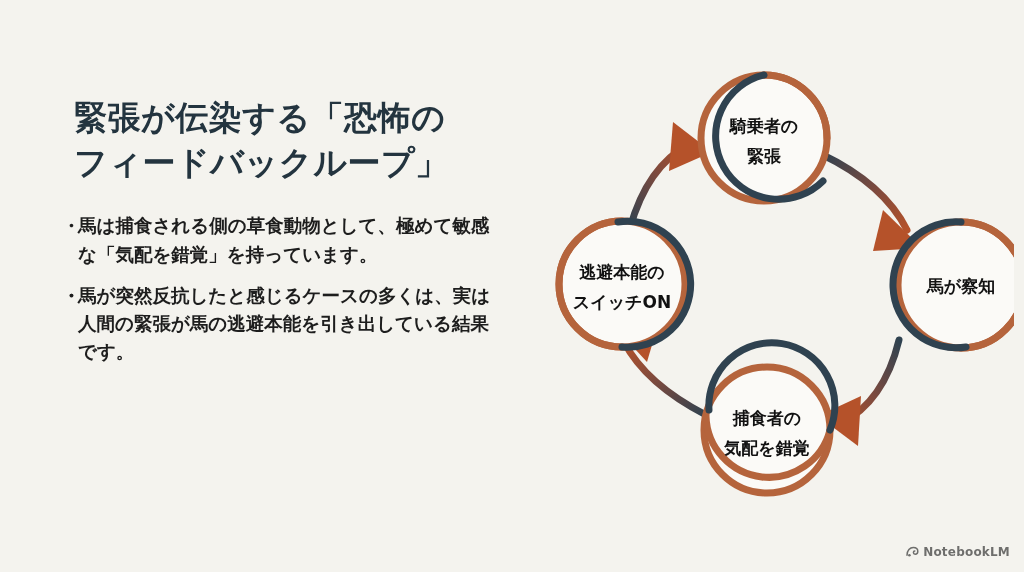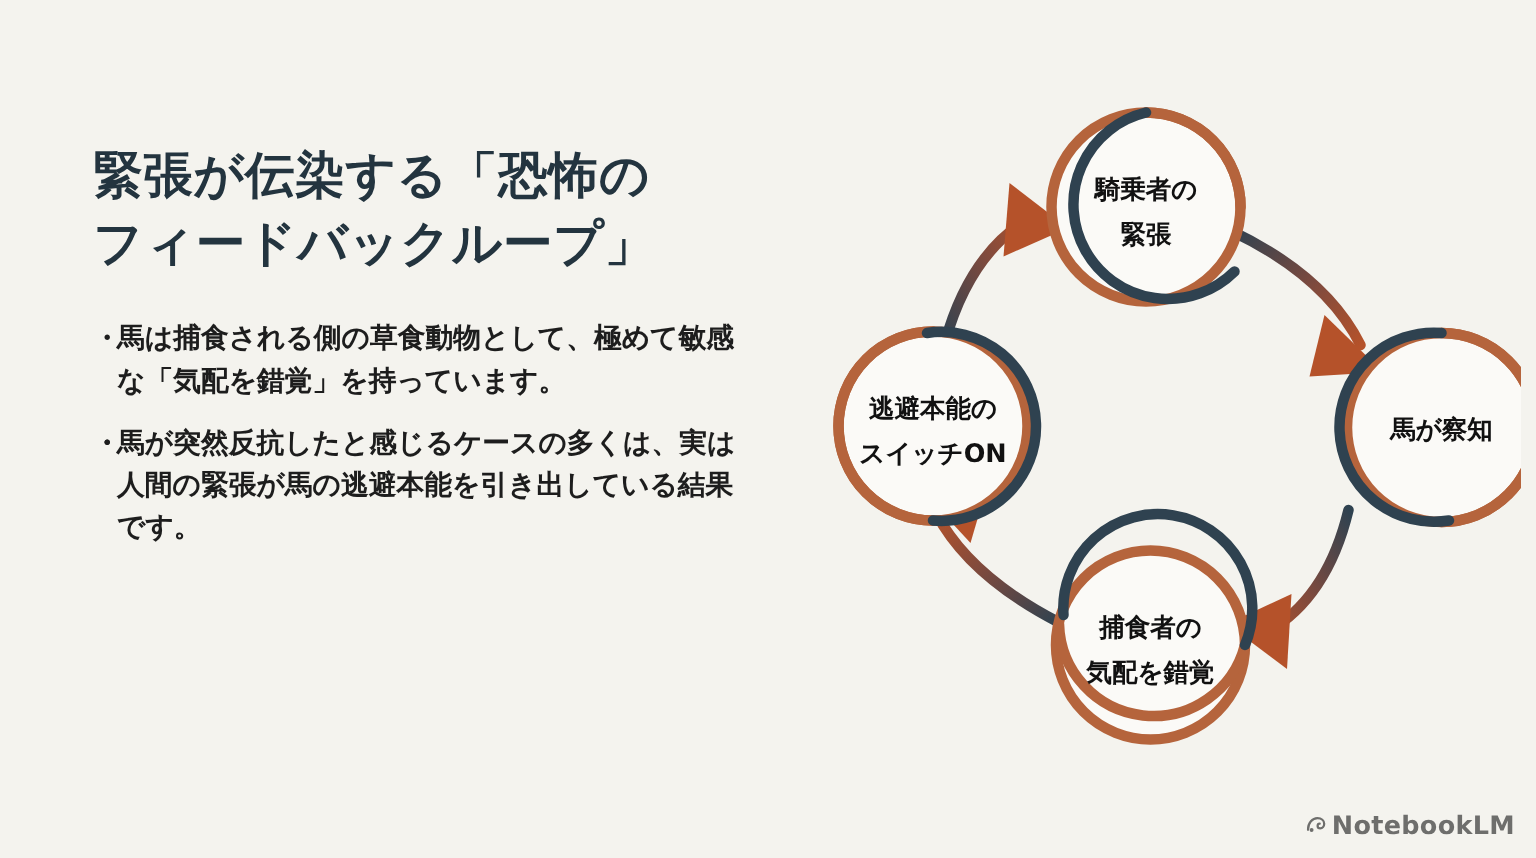--- a/index.html
+++ b/index.html
@@ -27,21 +27,21 @@
     top: 96px;
     width: 430px;
   }
   #slide-title {
     font-family: "Liberation Serif", "DejaVu Serif", serif;
     font-weight: bold;
     font-size: 33px;
     line-height: 1.37;
     color: #23343f;
     letter-spacing: 0.5px;
-    margin: 0 0 26px 0;
+    margin: 0 0 26px 12px;
     white-space: pre-line;
   }
   .bullet-list {
     list-style: none;
     margin: 0;
     padding: 0;
   }
   .bullet-item {
     position: relative;
     font-family: "DejaVu Sans", "Liberation Sans", sans-serif;
@@ -91,21 +91,21 @@
     position: absolute;
     right: 14px;
     bottom: 11px;
     display: flex;
     align-items: center;
     gap: 4px;
     opacity: 0.72;
   }
   #watermark .wm-text {
     font-family: "DejaVu Sans", "Liberation Sans", sans-serif;
-    font-size: 17px;
+    font-size: 12px;
     font-weight: 600;
     color: #3b3b3b;
     letter-spacing: 0.2px;
   }
   #watermark .wm-icon { display: block; }
 </style>
 </head>
 <body>
 
 <div id="slide">

